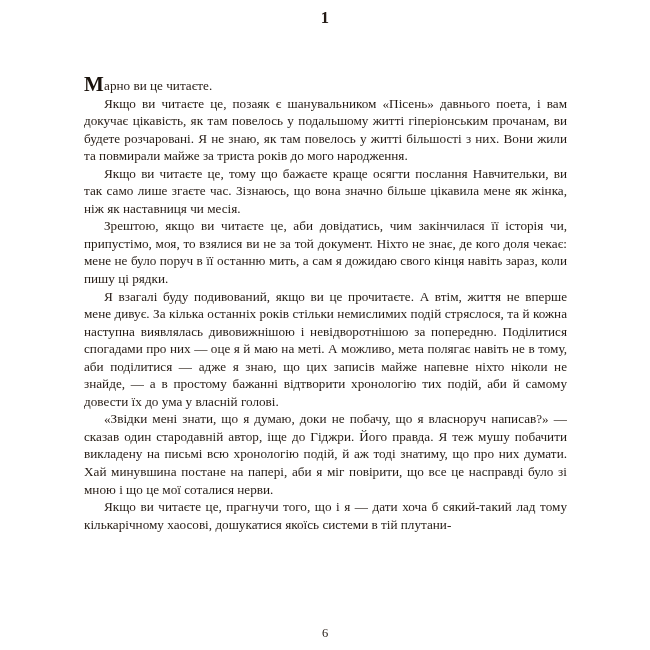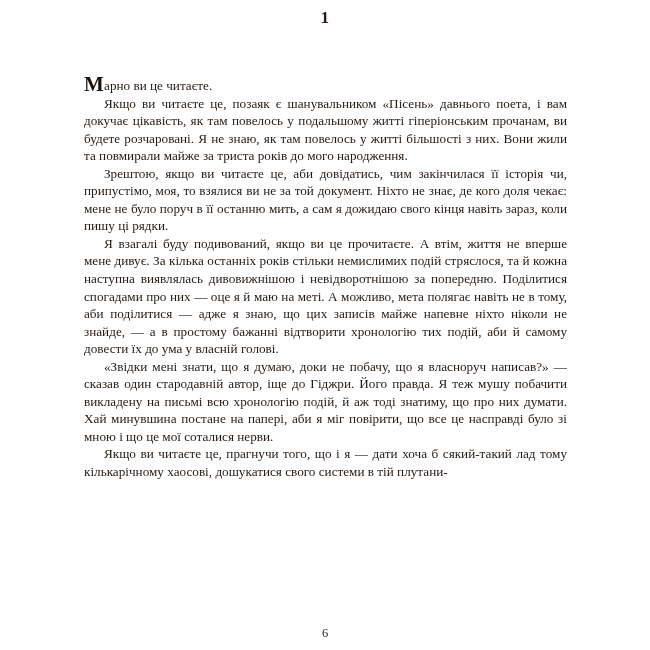--- a/index.html
+++ b/index.html
@@ -77,26 +77,27 @@
 
   <div class="chapter-number">1</div>
 
   <div class="text-block">
 
     <p class="first"><span class="dropcap">M</span><span>арно ви це читаєте.</span></p>
 
 
     <p>Якщо ви читаєте це, позаяк є шанувальником «Пісень» давнього поета, і вам докучає цікавість, як там повелось у подальшому житті гіперіонським прочанам, ви будете розчаровані. Я не знаю, як там повелось у житті більшості з них. Вони жили та повмирали майже за триста років до мого народження.</p>
 
+    <p>Якщо ви читаєте це, тому що бажаєте краще осягти послання Навчительки, ви так само лише згаєте час. Зізнаюсь, що вона значно більше цікавила мене як жінка, ніж як наставниця чи месія.</p>
 
     <p>Зрештою, якщо ви читаєте це, аби довідатись, чим закінчилася її історія чи, припустімо, моя, то взялися ви не за той документ. Ніхто не знає, де кого доля чекає: мене не було поруч в її останню мить, а сам я дожидаю свого кінця навіть зараз, коли пишу ці рядки.</p>
 
     <p>Я взагалі буду подивований, якщо ви це прочитаєте. А втім, життя не вперше мене дивує. За кілька останніх років стільки немислимих подій стряслося, та й кожна наступна виявлялась дивовижнішою і невідворотнішою за попередню. Поділитися спогадами про них — оце я й маю на меті. А можливо, мета полягає навіть не в тому, аби поділитися — адже я знаю, що цих записів майже напевне ніхто ніколи не знайде, — а в простому бажанні відтворити хронологію тих подій, аби й самому довести їх до ума у власній голові.</p>
 
     <p>«Звідки мені знати, що я думаю, доки не побачу, що я власноруч написав?» — сказав один стародавній автор, іще до Гіджри. Його правда. Я теж мушу побачити викладену на письмі всю хронологію подій, й аж тоді знатиму, що про них думати. Хай минувшина постане на папері, аби я міг повірити, що все це насправді було зі мною і що це мої соталися нерви.</p>
 
-    <p>Якщо ви читаєте це, прагнучи того, що і я — дати хоча б сякий-такий лад тому кількарічному хаосові, дошукатися свого системи в тій плутани-</p>
+    <p>Якщо ви читаєте це, прагнучи того, що і я — дати хоча б сякий-такий лад тому кількарічному хаосові, дошукатися якоїсь системи в тій плутани-</p>
 
   </div>
 
   <div class="page-number">6</div>
 
 </div>
 
 </body></html>

